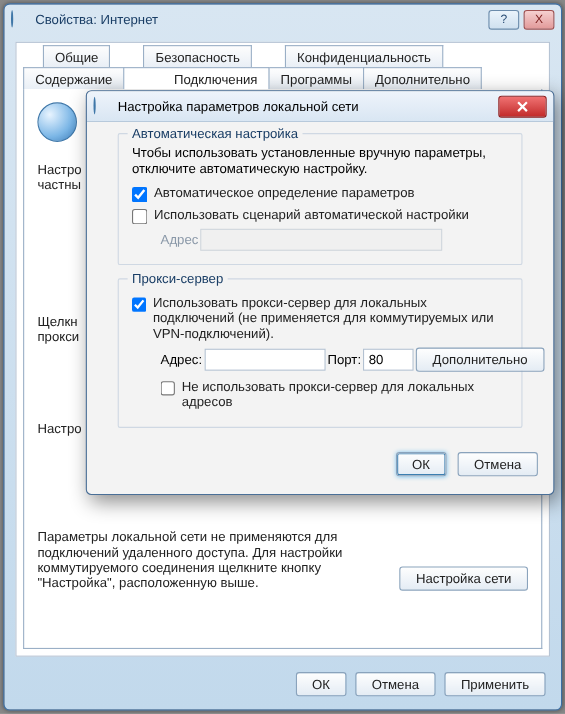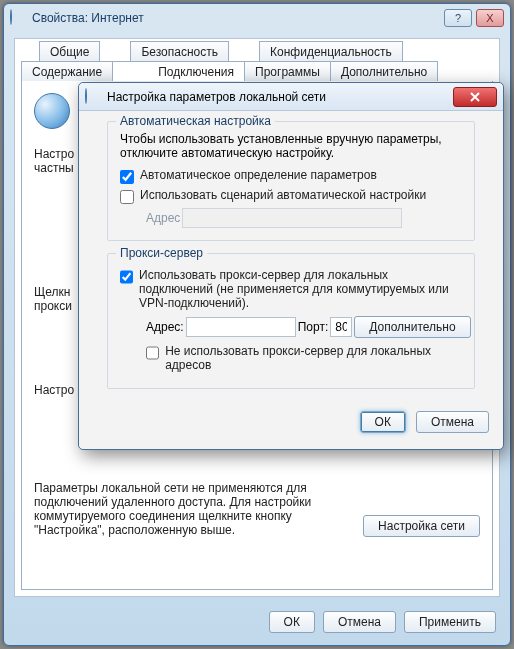--- a/index.html
+++ b/index.html
@@ -142,21 +142,21 @@
     <div class="group">
       <span class="legend">Прокси-сервер</span>
       <div class="chkrow">
         <input type="checkbox" checked="" style="">
         <label>Использовать прокси-сервер для локальных подключений (не применяется для коммутируемых или VPN-подключений).</label>
       </div>
       <div class="inline" style="margin-left:26px; margin-top:6px;">
         <span>Адрес:</span>
         <input class="txt" style="width: 110px;" value="">
         <span>Порт:</span>
-        <input class="txt" style="width: 22px;" value="80">
+        <input class="txt" style="width: 46px;" value="80">
         <button class="btn">Дополнительно</button>
       </div>
       <div class="chkrow" style="margin-left:26px; margin-top:6px;">
         <input type="checkbox" style="">
         <label>Не использовать прокси-сервер для локальных адресов</label>
       </div>
     </div>
   </div>
 
   <div class="dlgfooter">

